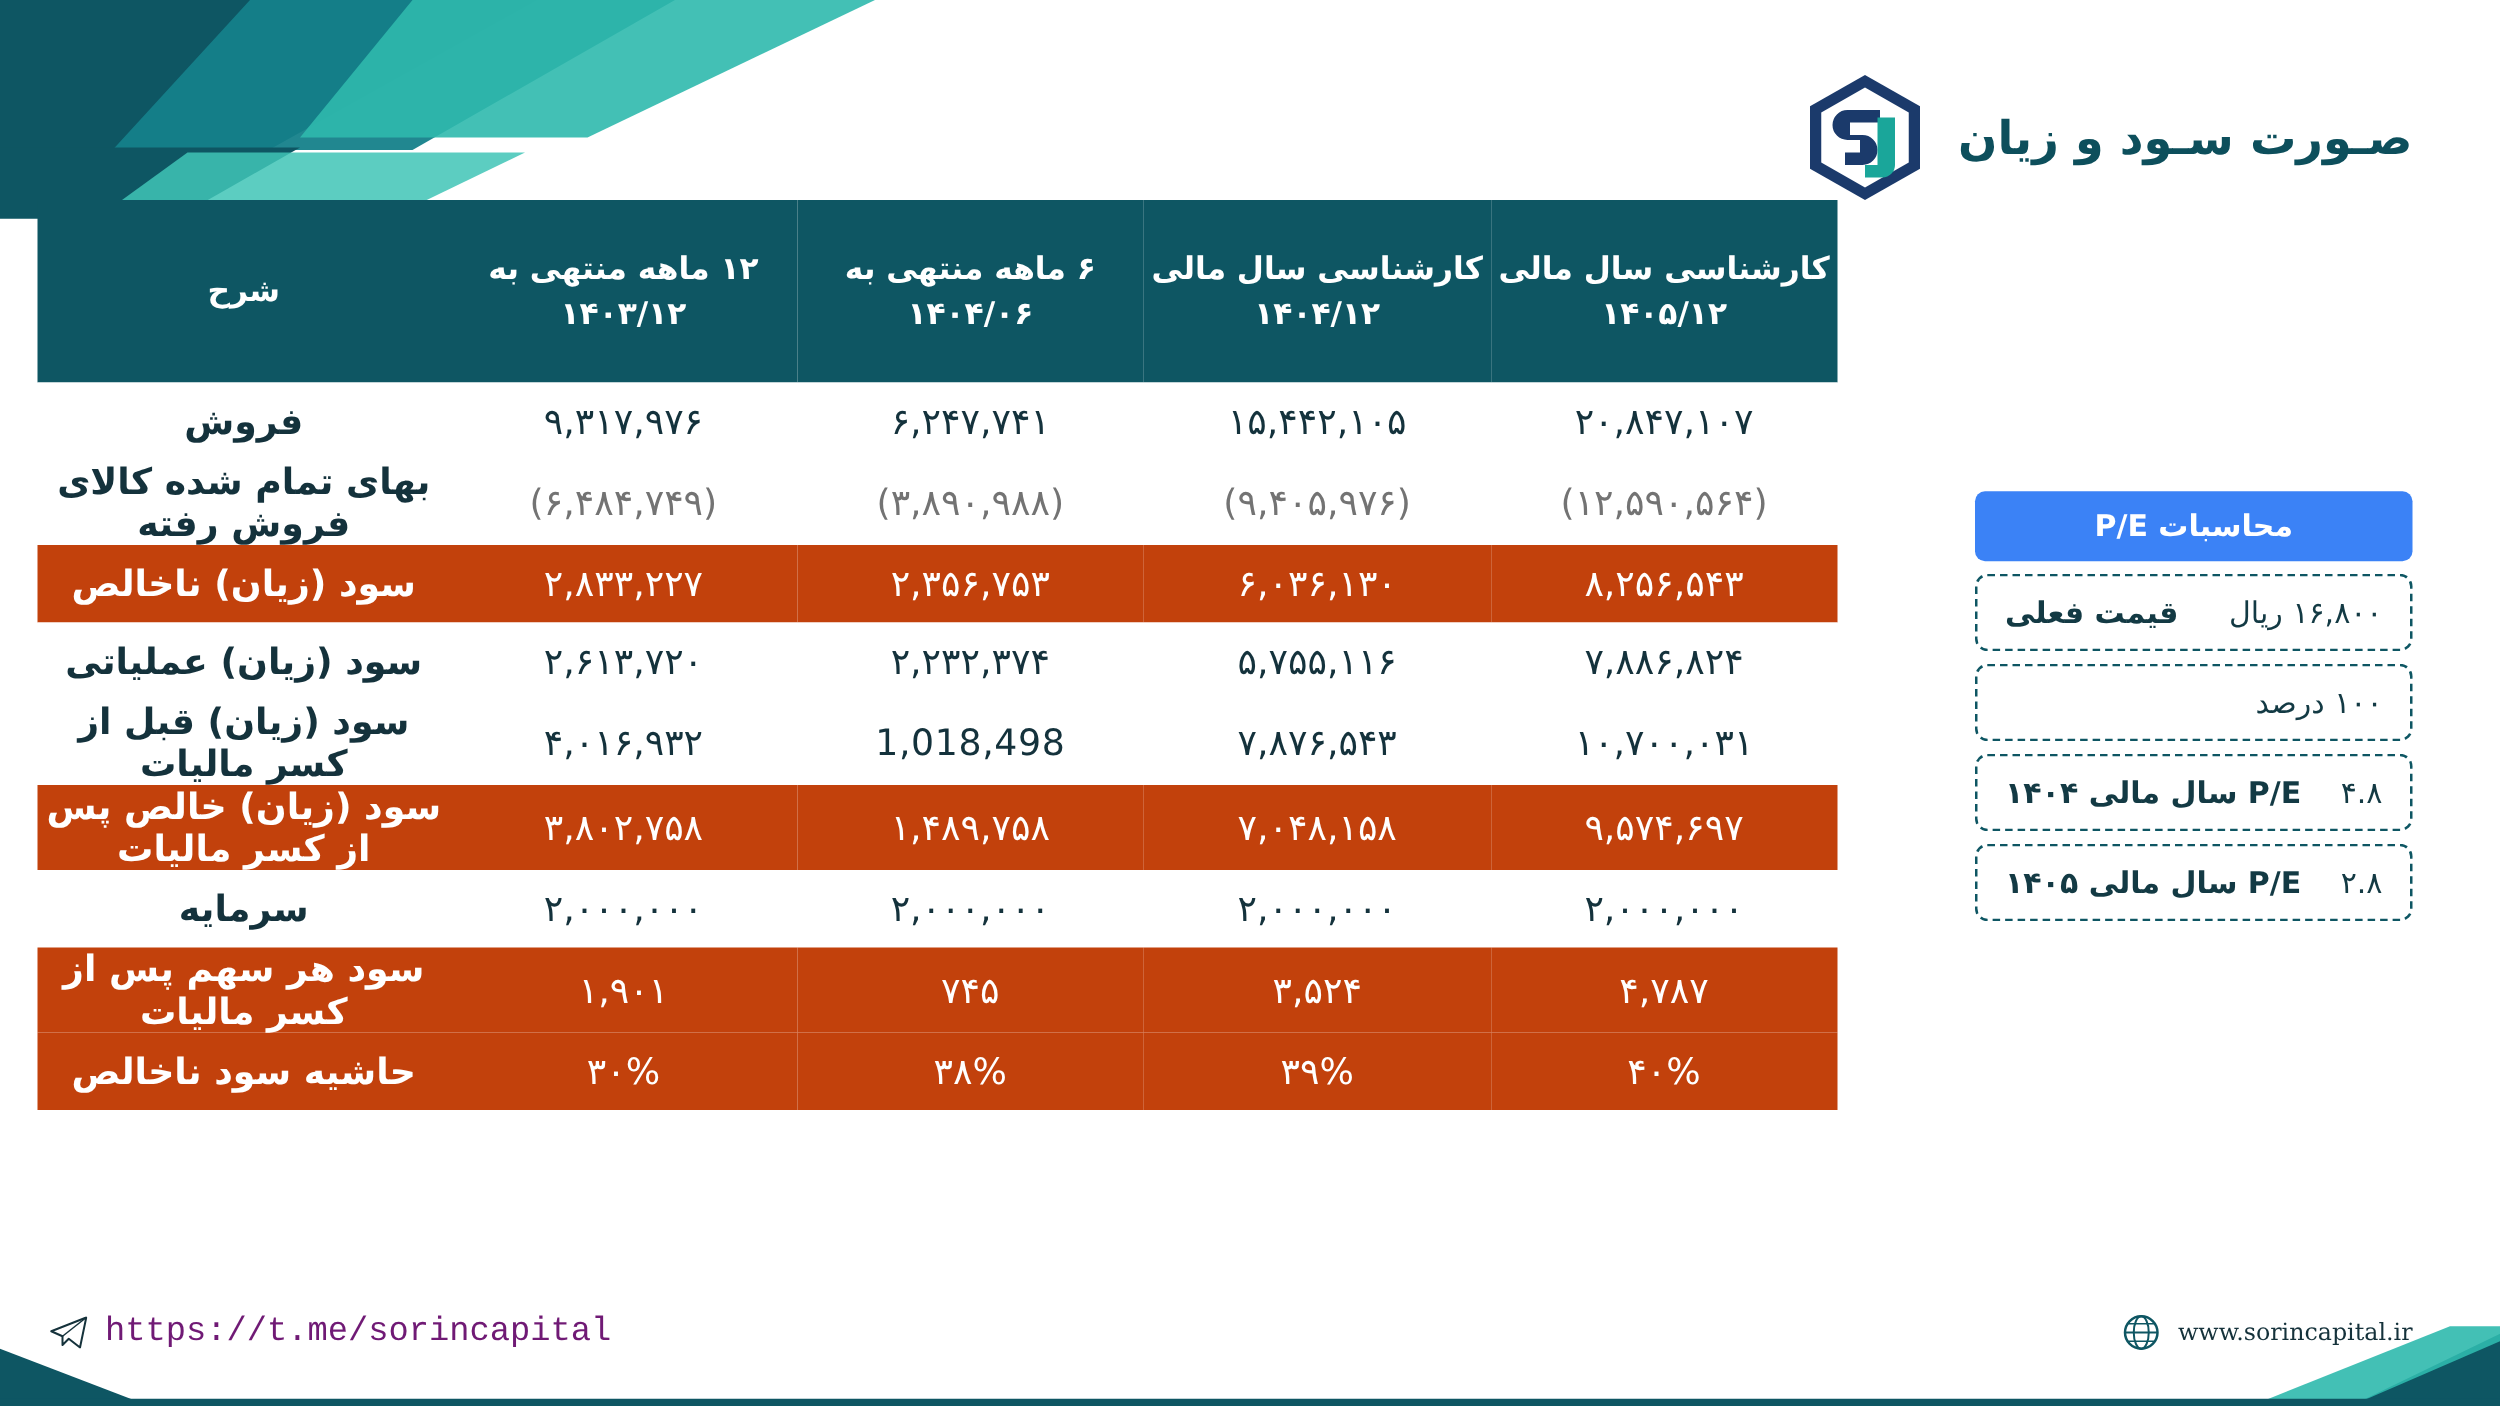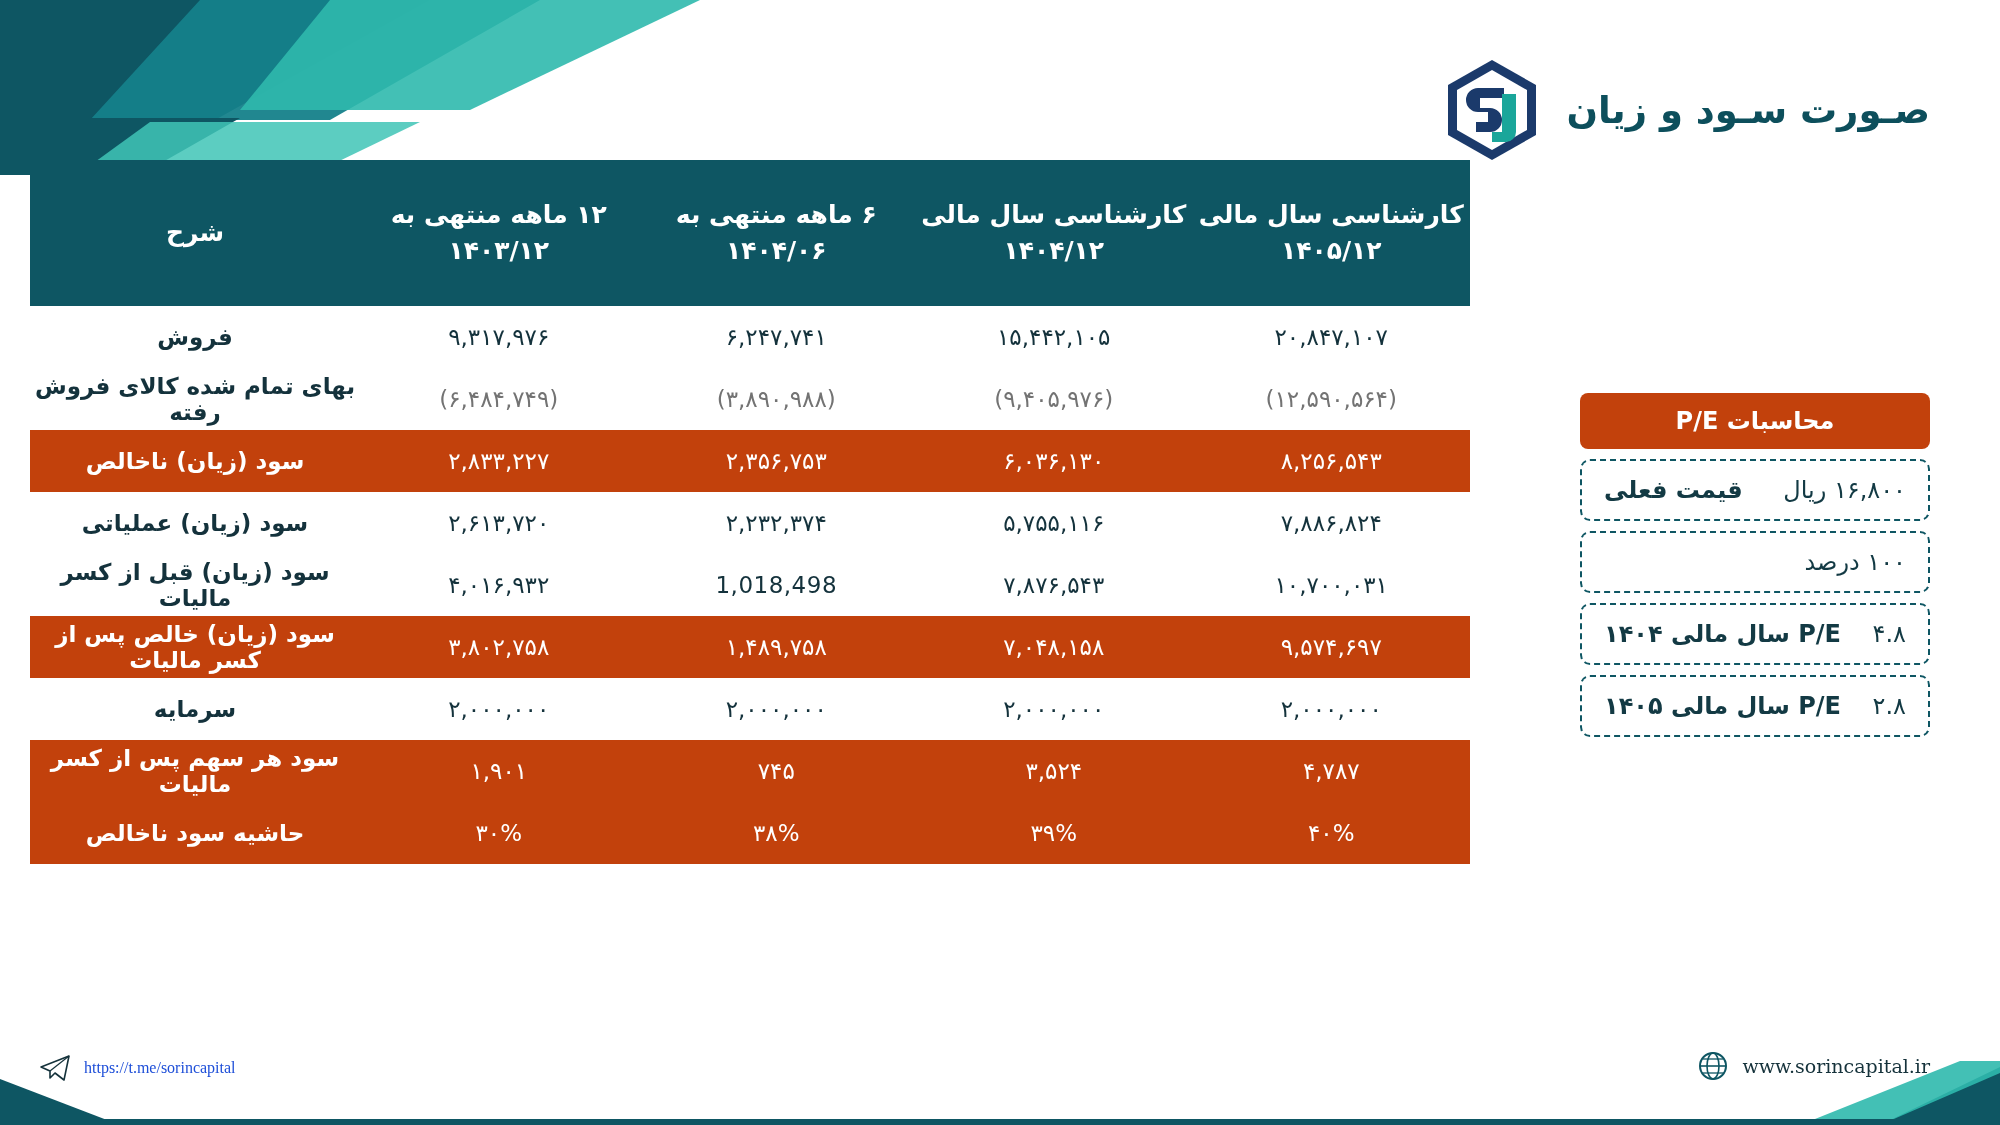--- a/index.html
+++ b/index.html
@@ -47,21 +47,21 @@
     left: 30px;
     width: 1440px;
   }
   table.pl {
     border-collapse: collapse;
     width: 100%;
     table-layout: fixed;
   }
   table.pl th, table.pl td {
     text-align: center;
-    font-size: 23px;
+    font-size: 29px;
     padding: 0;
     height: 62px;
     vertical-align: middle;
   }
   table.pl thead th {
     background: #0e5663;
     color: #ffffff;
     font-size: 25px;
     font-weight: bold;
     height: 146px;
@@ -83,21 +83,21 @@
   td.num { font-size: 25px; letter-spacing: 0.5px; }
 
   
   .pe-wrap {
     position: absolute;
     top: 393px;
     right: 70px;
     width: 350px;
   }
   .pe-head {
-    background: #c2410c;
+    background: #3b82f6;
     color: #fff;
     font-size: 24px;
     font-weight: bold;
     height: 56px;
     border-radius: 8px;
     display: flex;
     align-items: center;
     justify-content: center;
   }
   .pe-row {
@@ -116,24 +116,24 @@
   .pe-row .val { font-weight: normal; }
 
   
   .foot-left {
     position: absolute;
     bottom: 44px;
     left: 40px;
     display: flex;
     align-items: center;
     gap: 14px;
-    font-size: 16px;
-    color: #1d4ed8;
+    font-size: 27px;
+    color: #701a75;
     direction: ltr;
-    font-family: Liberation Serif, serif;
+    font-family: Liberation Mono, monospace;
   }
   .foot-right {
     position: absolute;
     bottom: 44px;
     right: 70px;
     display: flex;
     align-items: center;
     gap: 14px;
     font-size: 19px;
     color: #15323b;

